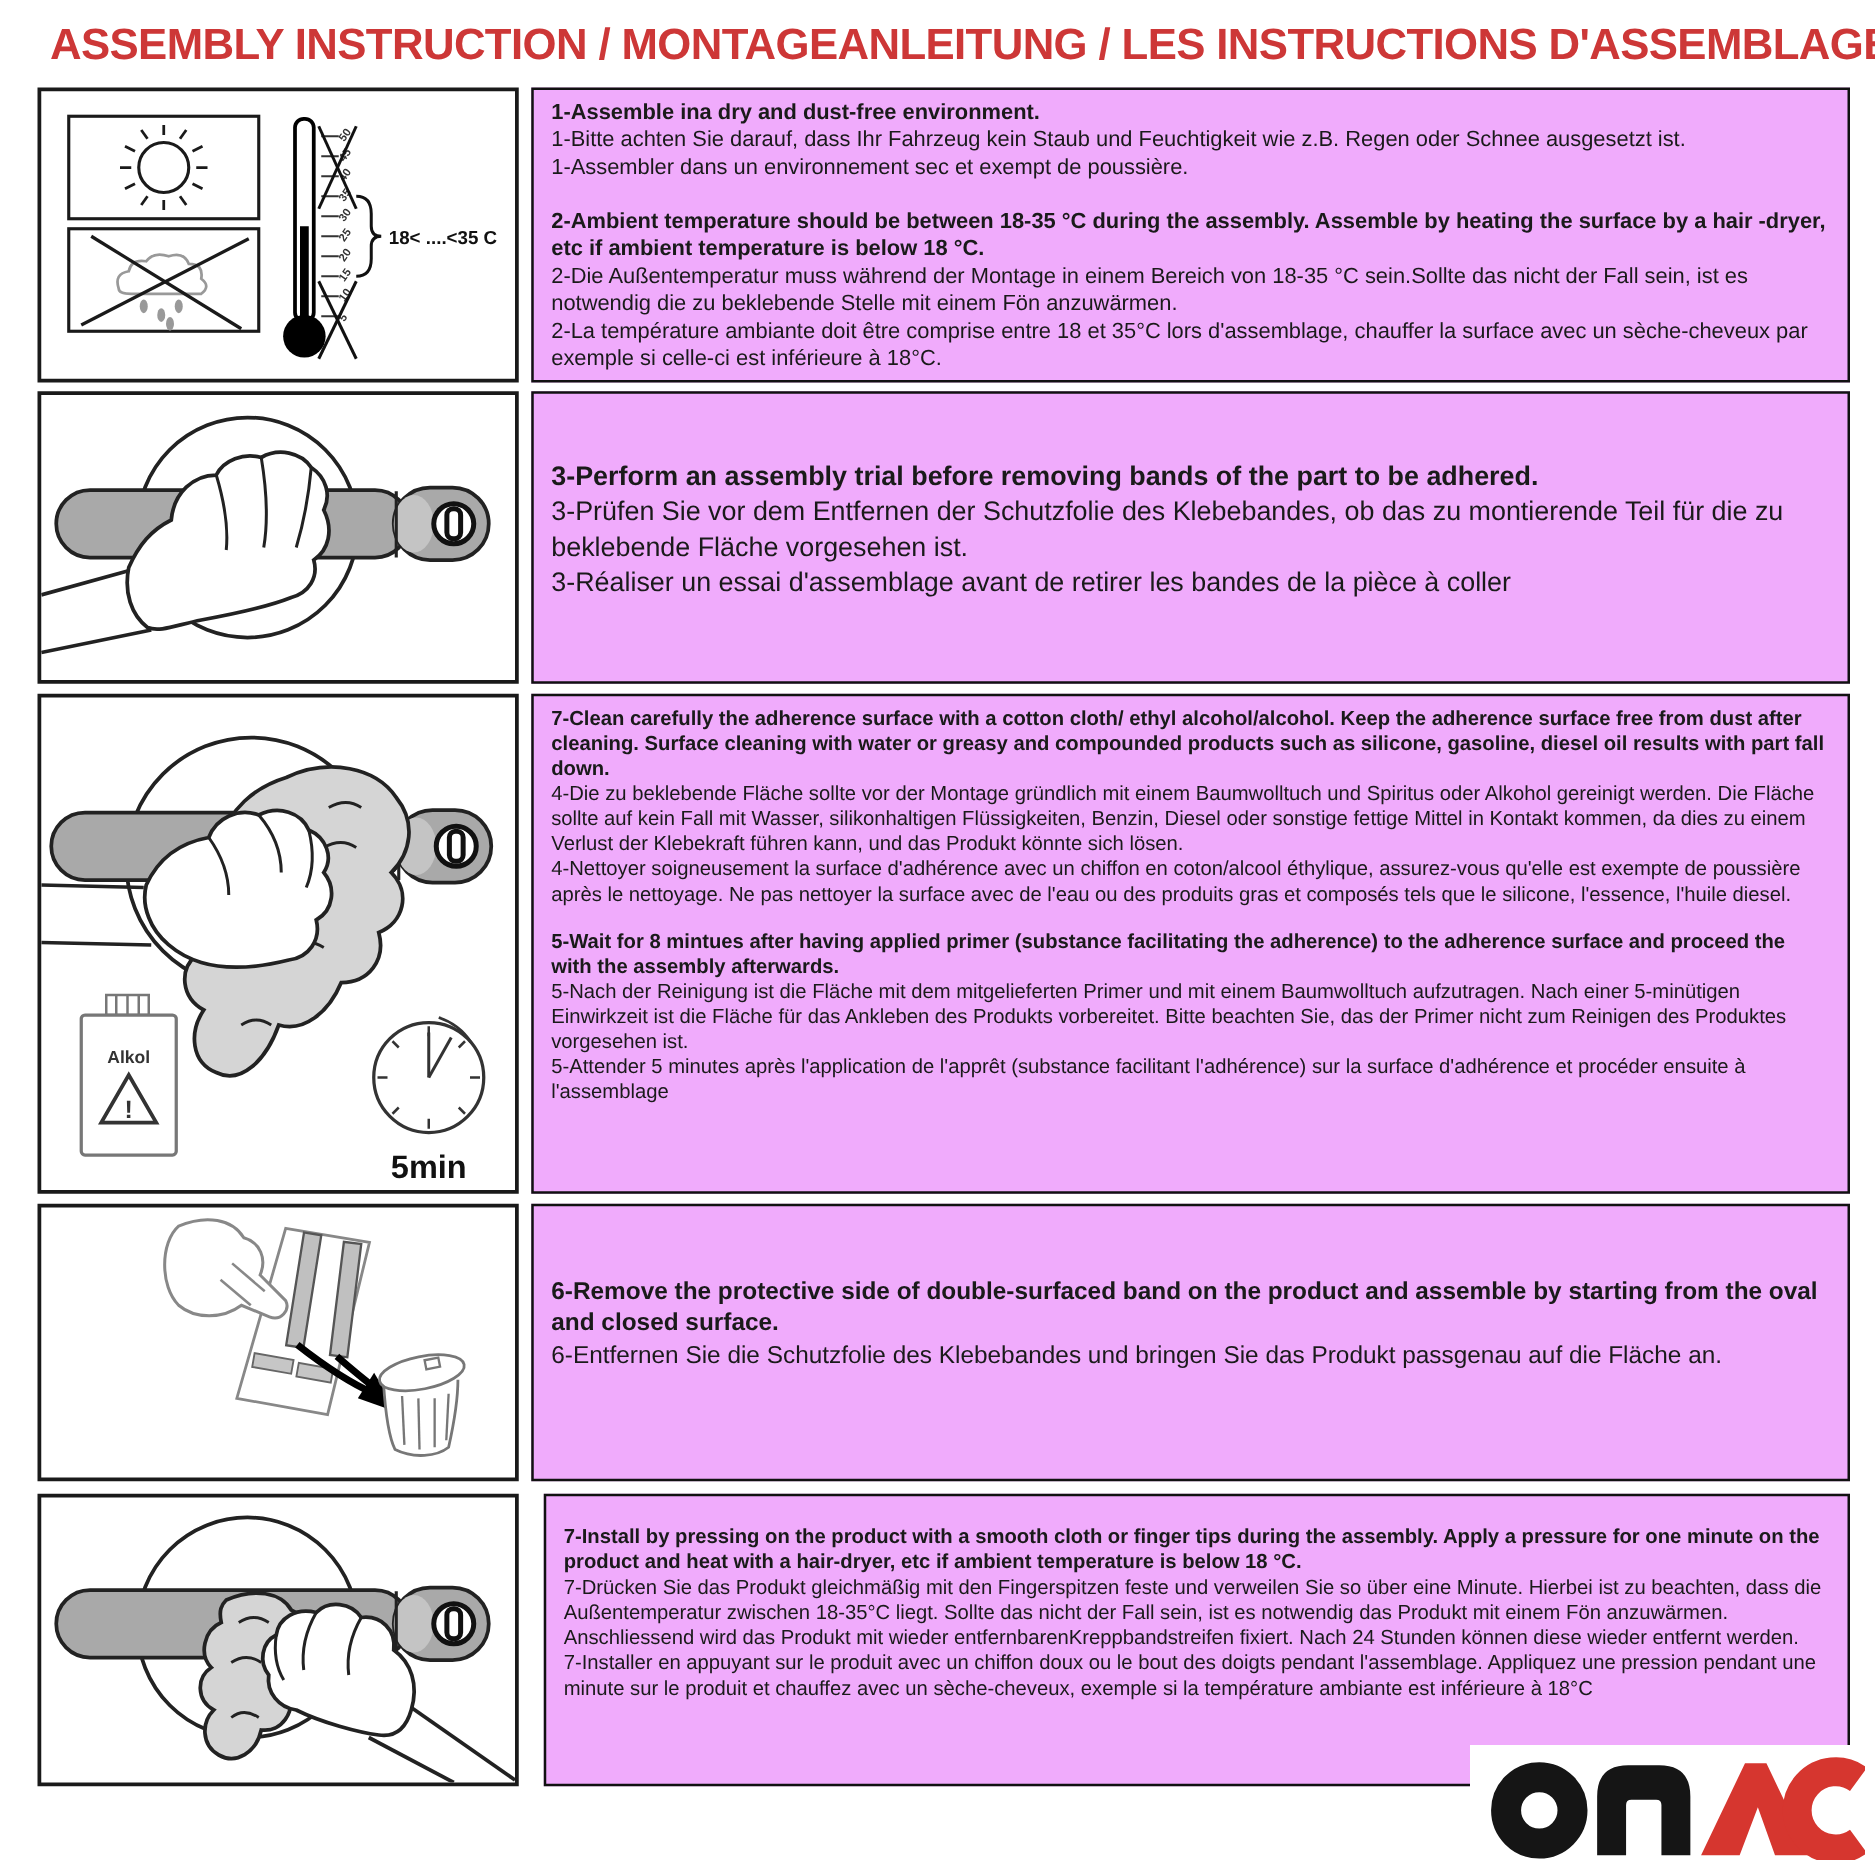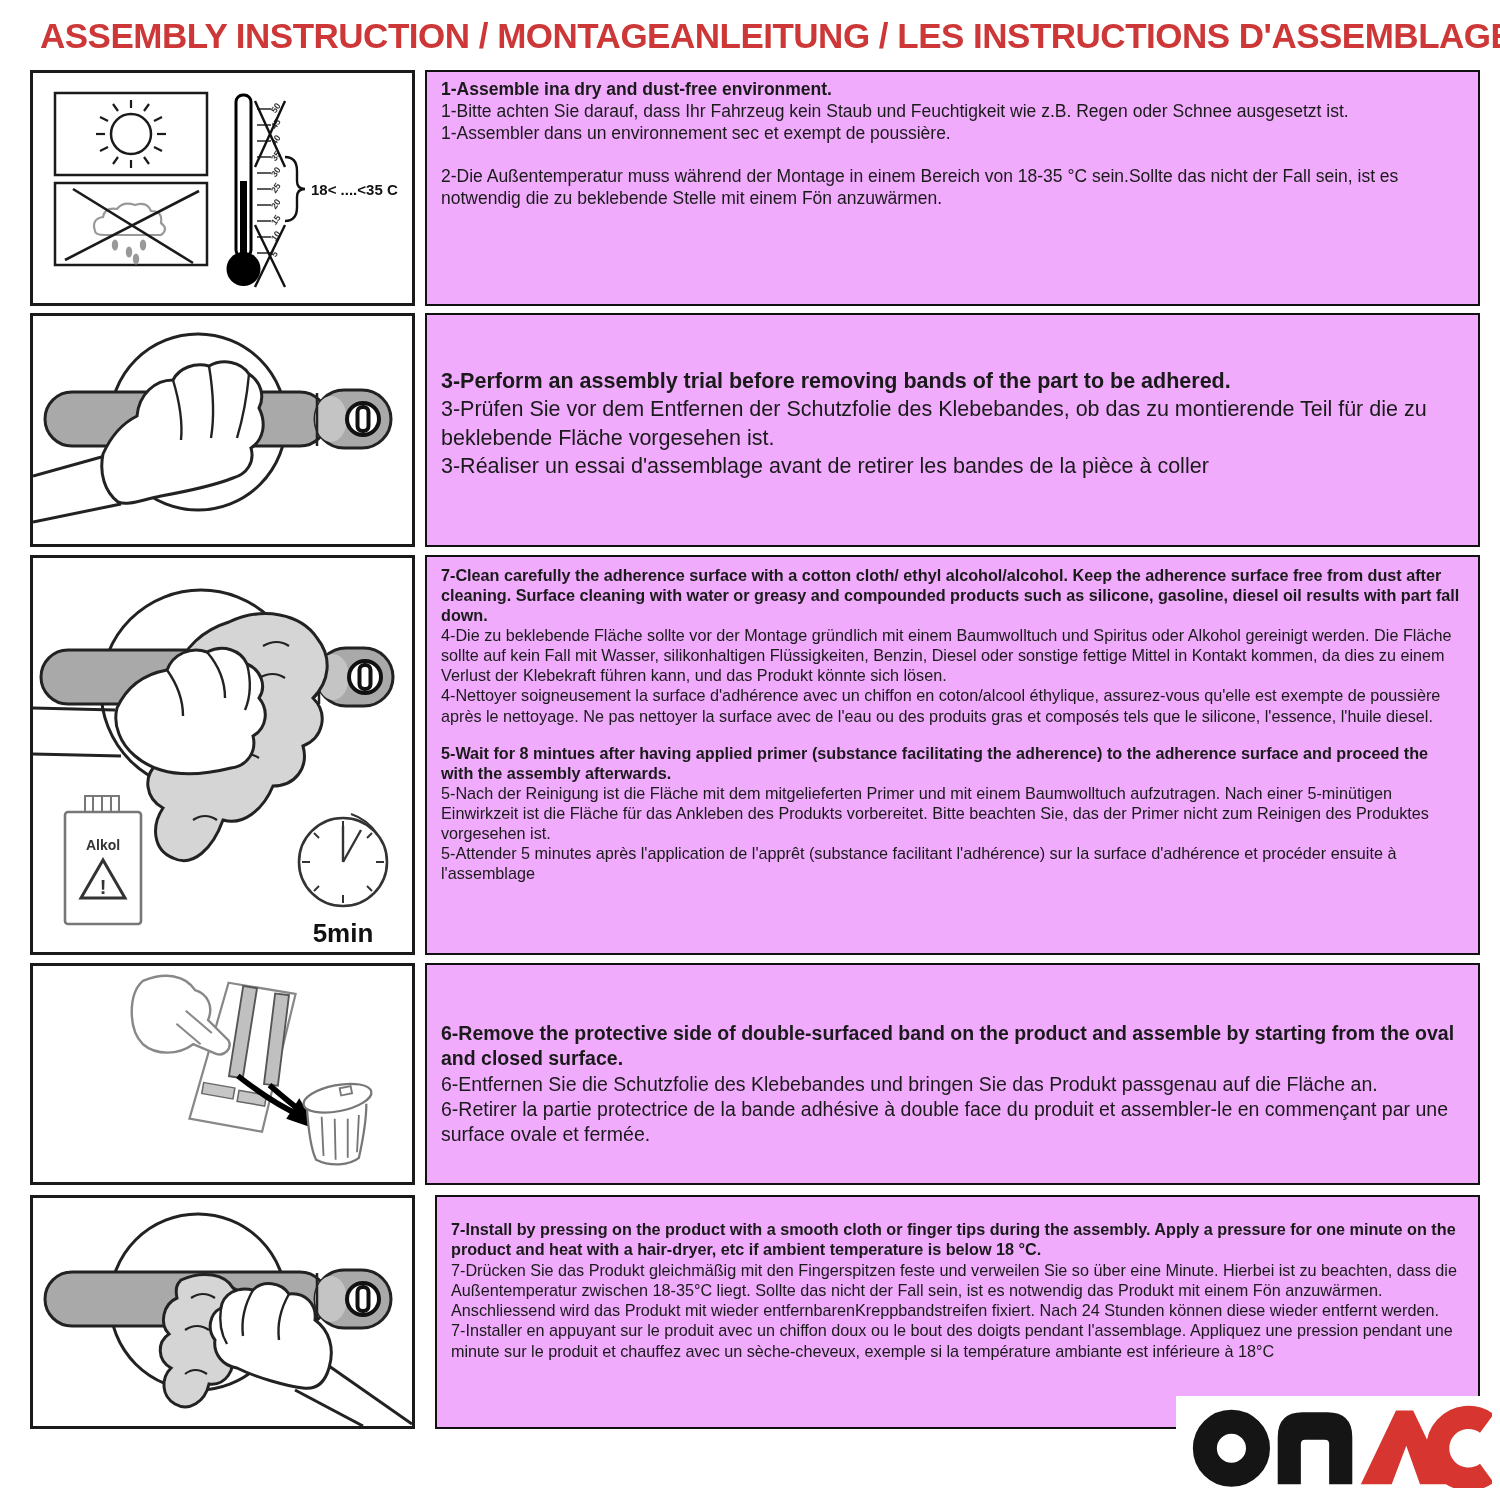--- a/index.html
+++ b/index.html
@@ -110,21 +110,23 @@
           <path d="M 252,84 Q 264,84 264,98 L 264,108 Q 264,116 272,116 Q 264,116 264,124 L 264,134 Q 264,148 252,148" fill="none" stroke="#111" stroke-width="2.4"></path>
           <text x="278" y="122" font-size="15" font-weight="bold" fill="#111">18&lt; ....&lt;35 C</text>
         </g>
       </svg>
     </div>
     <div class="textbox">
       <div class="b">1-Assemble ina dry and dust-free environment.</div>
       <div>1-Bitte achten Sie darauf, dass Ihr Fahrzeug kein Staub und Feuchtigkeit wie z.B. Regen oder Schnee ausgesetzt ist.</div>
       <div>1-Assembler dans un environnement sec et exempt de poussière.</div>
       <div class="gap"></div>
+      <div class="b">2-Ambient temperature should be between 18-35 °C  during the assembly. Assemble by heating the surface by a hair -dryer, etc if ambient temperature is below 18 °C.</div>
       <div>2-Die Außentemperatur muss während der Montage in einem Bereich von 18-35 °C  sein.Sollte das nicht der Fall sein, ist es notwendig die zu beklebende Stelle mit einem Fön anzuwärmen.</div>
+      <div>2-La température ambiante doit être comprise entre 18 et 35°C lors d'assemblage, chauffer la surface avec un sèche-cheveux par exemple si celle-ci est inférieure à 18°C.</div>
     </div>
   </div>
 
   <div class="row r2 s2">
     <div class="illus">
       <svg viewBox="0 0 379 228" preserveAspectRatio="xMidYMid meet">
         <circle cx="165" cy="106" r="88" fill="#fff" stroke="#222" stroke-width="3"></circle>
         <g>
           <rect x="12" y="76" width="282" height="54" rx="27" fill="#a9a9a9" stroke="#222" stroke-width="3"></rect>
           <rect x="282" y="74" width="76" height="58" rx="29" fill="#a9a9a9" stroke="#222" stroke-width="3"></rect>
@@ -256,21 +258,20 @@
             <line x1="310" y1="164" x2="311" y2="208"></line>
             <line x1="324" y1="164" x2="324" y2="206"></line>
             <line x1="336" y1="160" x2="334" y2="200"></line>
           </g>
         </g>
       </svg>
     </div>
     <div class="textbox">
       <div class="b">6-Remove the protective side of double-surfaced band on the product and assemble by starting from the oval and closed surface.</div>
       <div>6-Entfernen Sie die Schutzfolie des Klebebandes und bringen Sie das Produkt passgenau auf die Fläche an.</div>
-      <div>6-Retirer la partie protectrice de la bande adhésive à double face du produit et assembler-le en commençant par une surface ovale et fermée.</div>
     </div>
   </div>
 
   <div class="row r5 s5">
     <div class="illus">
       <svg viewBox="0 0 379 228" preserveAspectRatio="xMidYMid meet">
         <circle cx="165" cy="104" r="88" fill="#fff" stroke="#222" stroke-width="3"></circle>
         <g>
           <rect x="12" y="74" width="282" height="54" rx="27" fill="#a9a9a9" stroke="#222" stroke-width="3"></rect>
           <rect x="282" y="72" width="76" height="58" rx="29" fill="#a9a9a9" stroke="#222" stroke-width="3"></rect>

